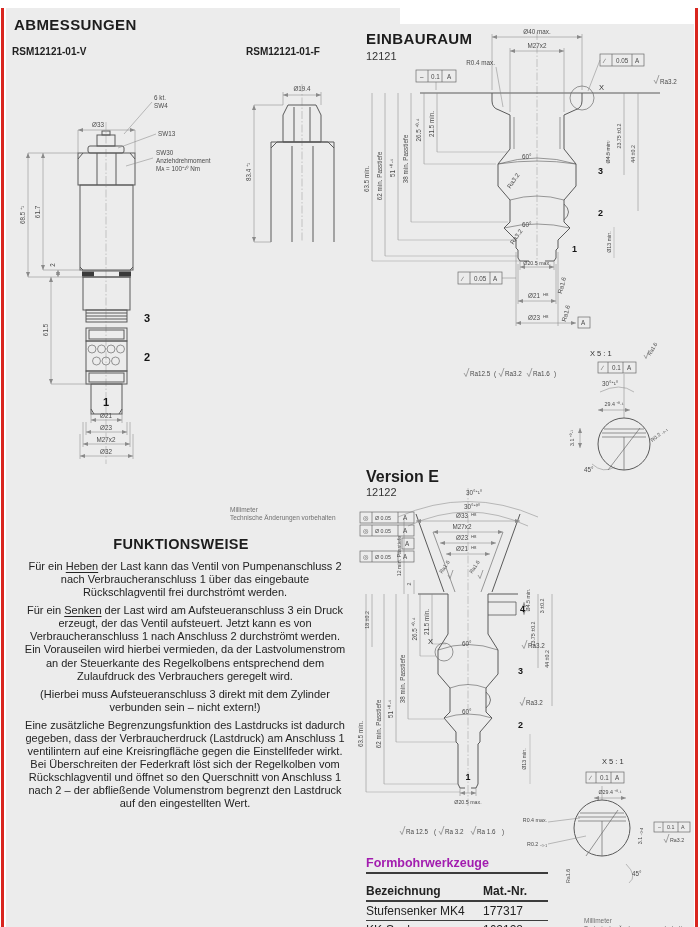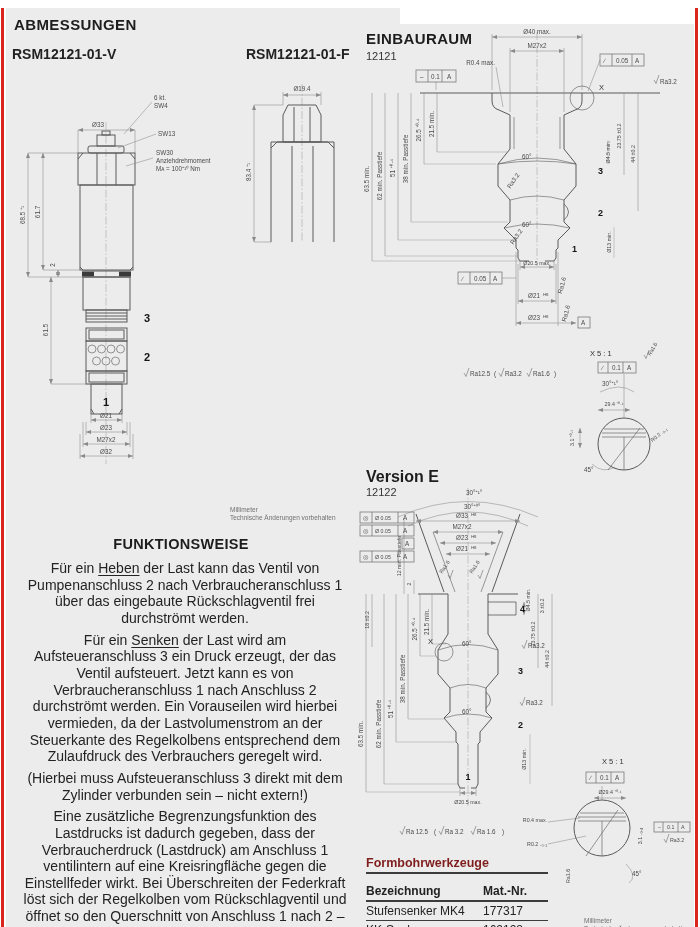--- a/index.html
+++ b/index.html
@@ -1,43 +1,43 @@
 <!DOCTYPE html>
 <html style="--accent: #d9261f; --panel: #ececec;"><head>
 <meta charset="utf-8">
 <style>
   :root{ --accent:#d9261f; --panel:#ececec; --ink:#2b2b2b; --line:#5a5a5a; --dim:#4a4a4a; }
   html,body{margin:0;padding:0;}
   body{width:700px;height:927px;position:relative;background:#fff;font-family:"Liberation Sans",sans-serif;overflow:hidden;}
   .panel{position:absolute;background:var(--panel);}
   .redline{position:absolute;background:var(--accent);}
   .h1{position:absolute;font-weight:bold;font-size:15px;letter-spacing:.4px;color:#1d1d1d;}
-  .sub{position:absolute;font-weight:bold;font-size:14px;color:#222;}
+  .sub{position:absolute;font-weight:bold;font-size:10px;color:#222;}
   .code{position:absolute;font-size:11px;color:#333;}
   .vtitle{position:absolute;font-weight:bold;font-size:16px;color:#1d1d1d;}
   .foot{position:absolute;font-size:6.5px;line-height:1.25;color:#707070;}
   .para{position:absolute;left:8px;top:528px;width:334px;color:#232323;text-align:center;}
   .para h2{font-size:14.5px;margin:0 0 8px 0;letter-spacing:.3px;color:#1d1d1d;}
-  .para p{font-size:14px;line-height:1.19;margin:0 0 5px 8px;}
+  .para p{font-size:11px;line-height:1.19;margin:0 0 5px 8px;}
   .para span.u{text-decoration:underline;text-underline-offset:1.5px;}
   svg{position:absolute;overflow:visible;}
   svg text{font-family:"Liberation Sans",sans-serif;fill:var(--dim);font-size:6.3px;}
   text.d{font-size:6.3px;} text.d5{font-size:5.3px;}
   text.mid{text-anchor:middle;} text.end{text-anchor:end;}
   text.p{font-weight:bold;font-size:11px;fill:#141414;}
   text.p2{font-weight:bold;font-size:9px;fill:#141414;}
   text.det{font-size:7.5px;fill:#333;}
   text.sup{font-size:4.3px;}
   .obj{stroke:var(--line);stroke-width:1;fill:none;}
   .obj2{stroke:#6b6b6b;stroke-width:.7;fill:none;}
   .diml{stroke:#8a8a8a;stroke-width:.55;fill:none;}
   .cl{stroke:#9a9a9a;stroke-width:.5;fill:none;stroke-dasharray:8 2 1.5 2;}
   .dark{fill:#3a3a3a;stroke:none;}
   .tablewrap{position:absolute;left:8px;top:832px;width:182px;}
-  .tablewrap .ttitle{font-weight:bold;font-size:12.5px;color:#7f1d1d;border-bottom:2px solid #3c3c3c;padding-bottom:2px;}
+  .tablewrap .ttitle{font-weight:bold;font-size:12.5px;color:#a21caf;border-bottom:2px solid #3c3c3c;padding-bottom:2px;}
   table{border-collapse:collapse;width:100%;font-size:12px;color:#222;}
   th{text-align:left;font-weight:bold;border-bottom:2px solid #3c3c3c;padding:10px 2px 2px 0;}
   td{border-bottom:1.5px solid #3c3c3c;padding:2px 2px 2px 0;}
   th:first-child,td:first-child{width:115px;}
 </style>
 </head>
 <body>
 
 <div class="redline" style="left:1px;top:8px;width:3px;height:919px;"></div>
 <div class="redline" style="left:352px;top:8px;width:4px;height:919px;"></div>

